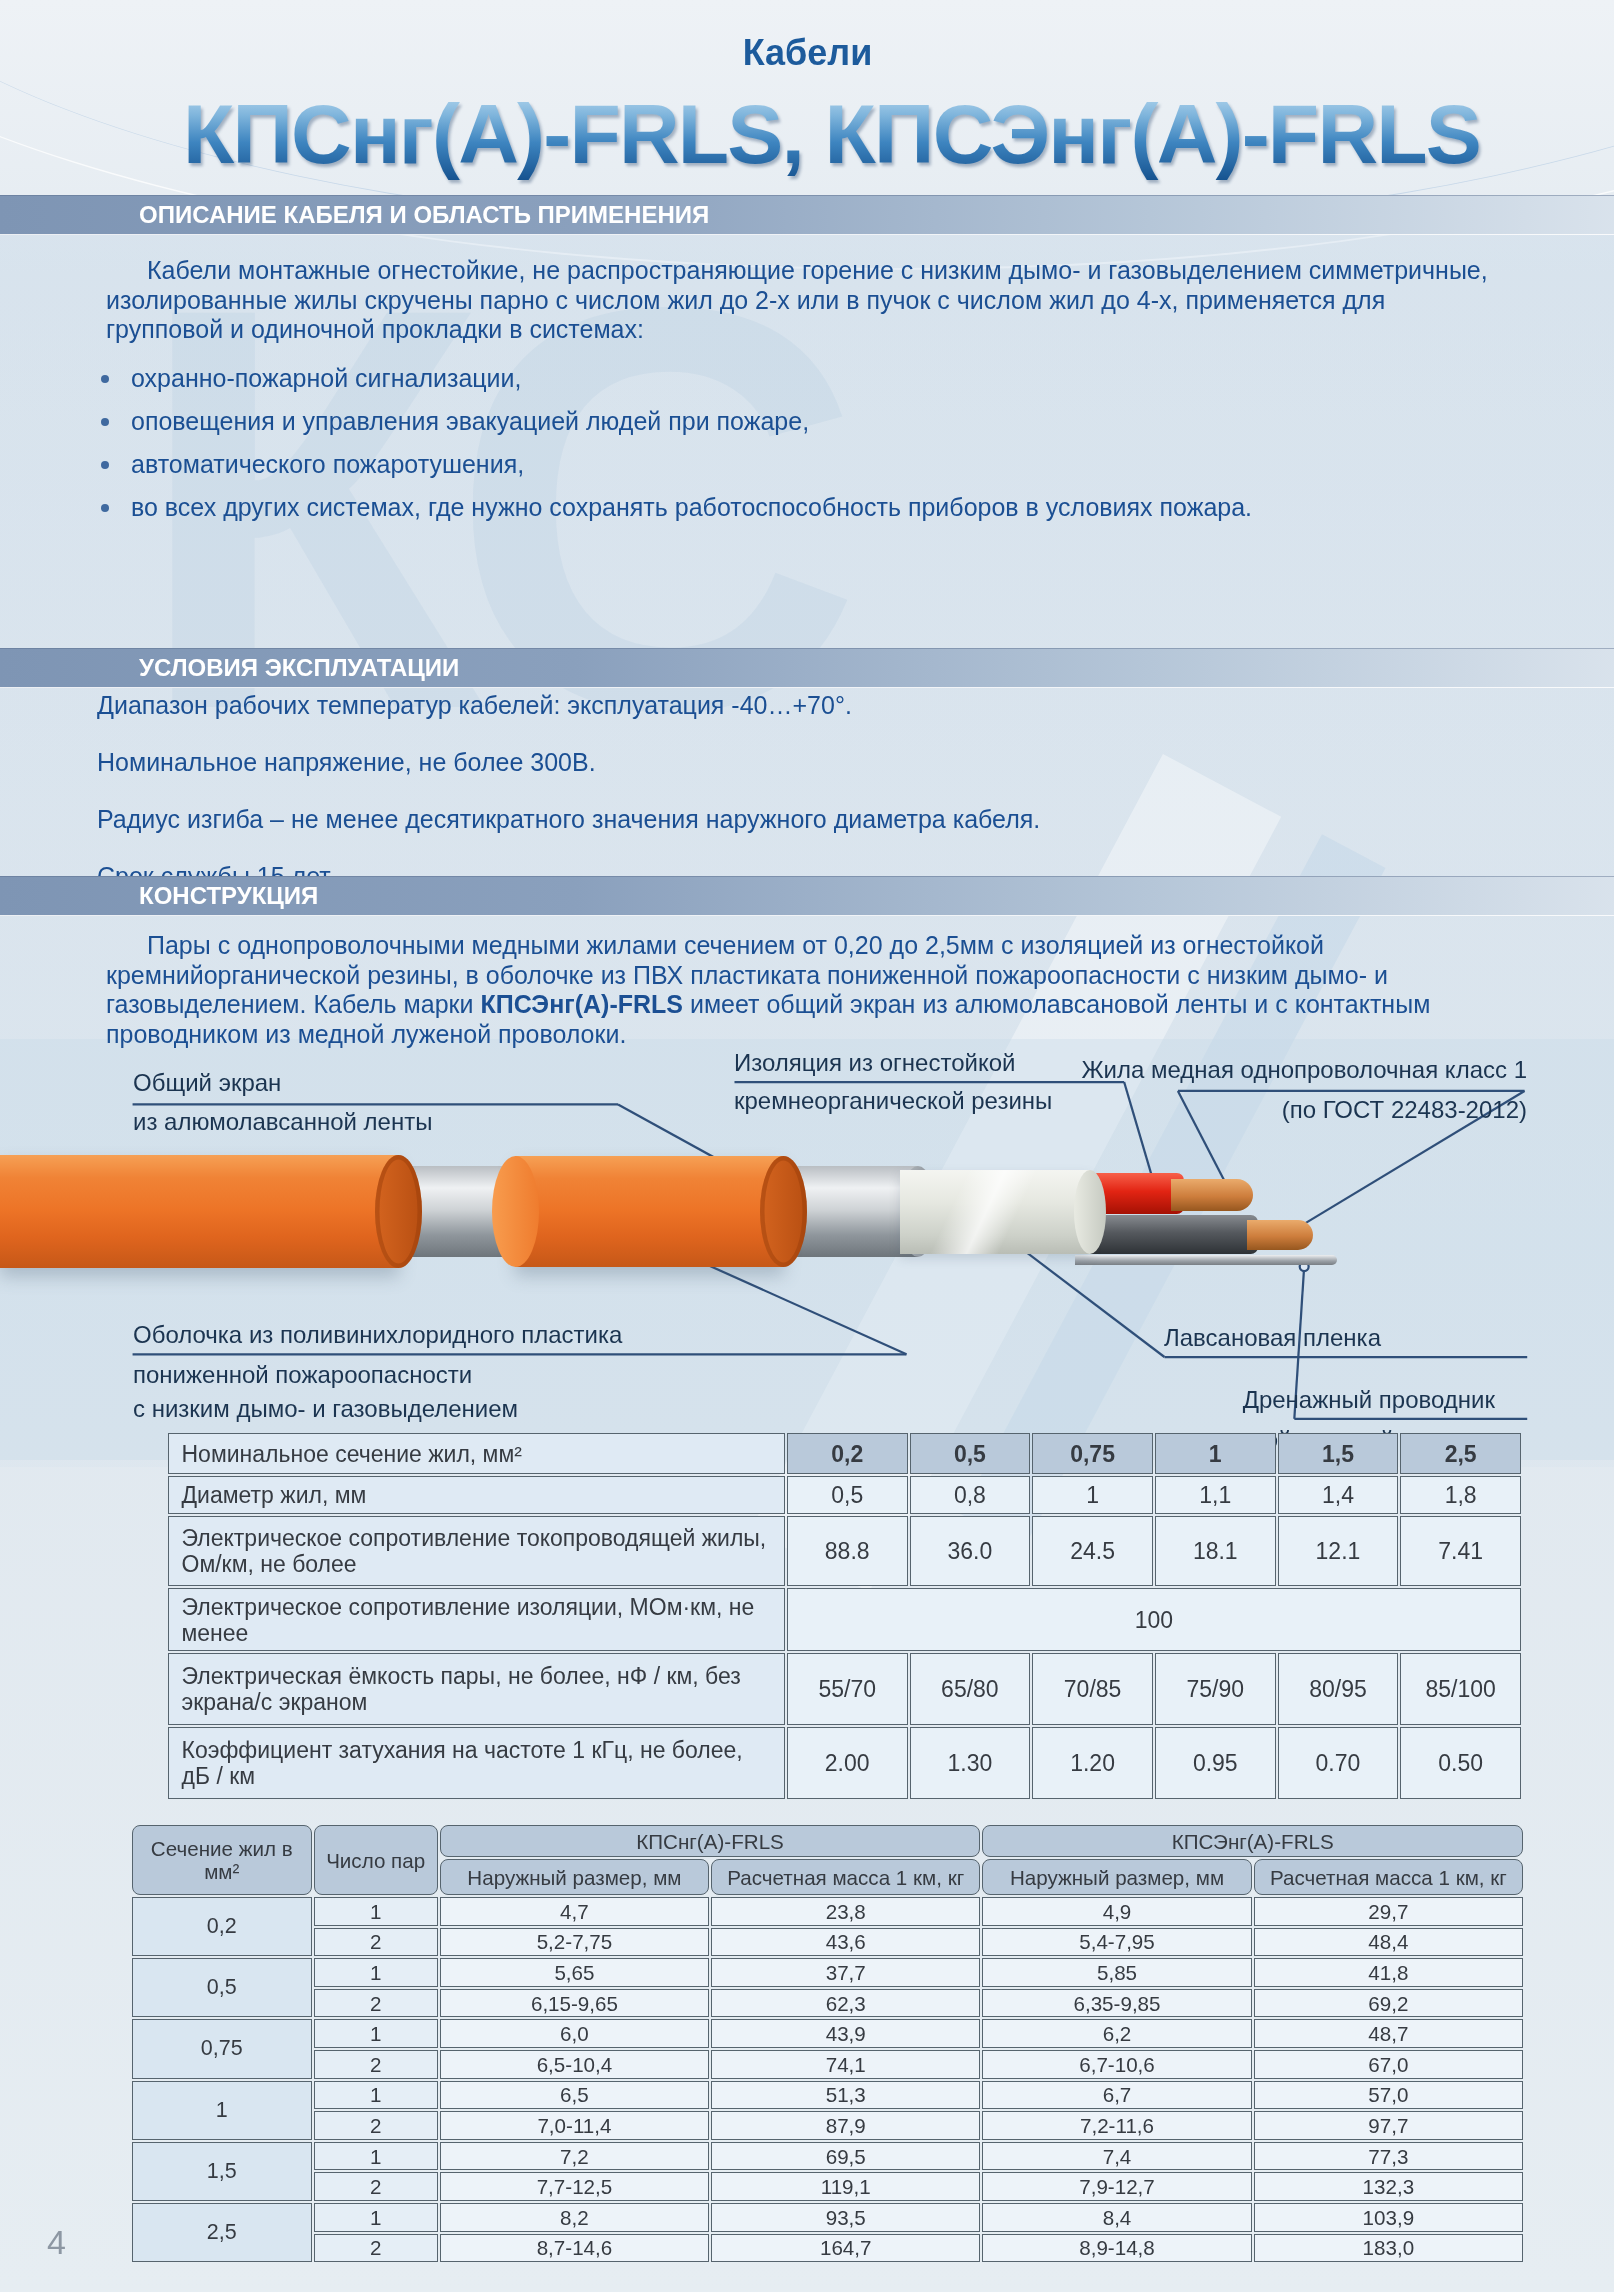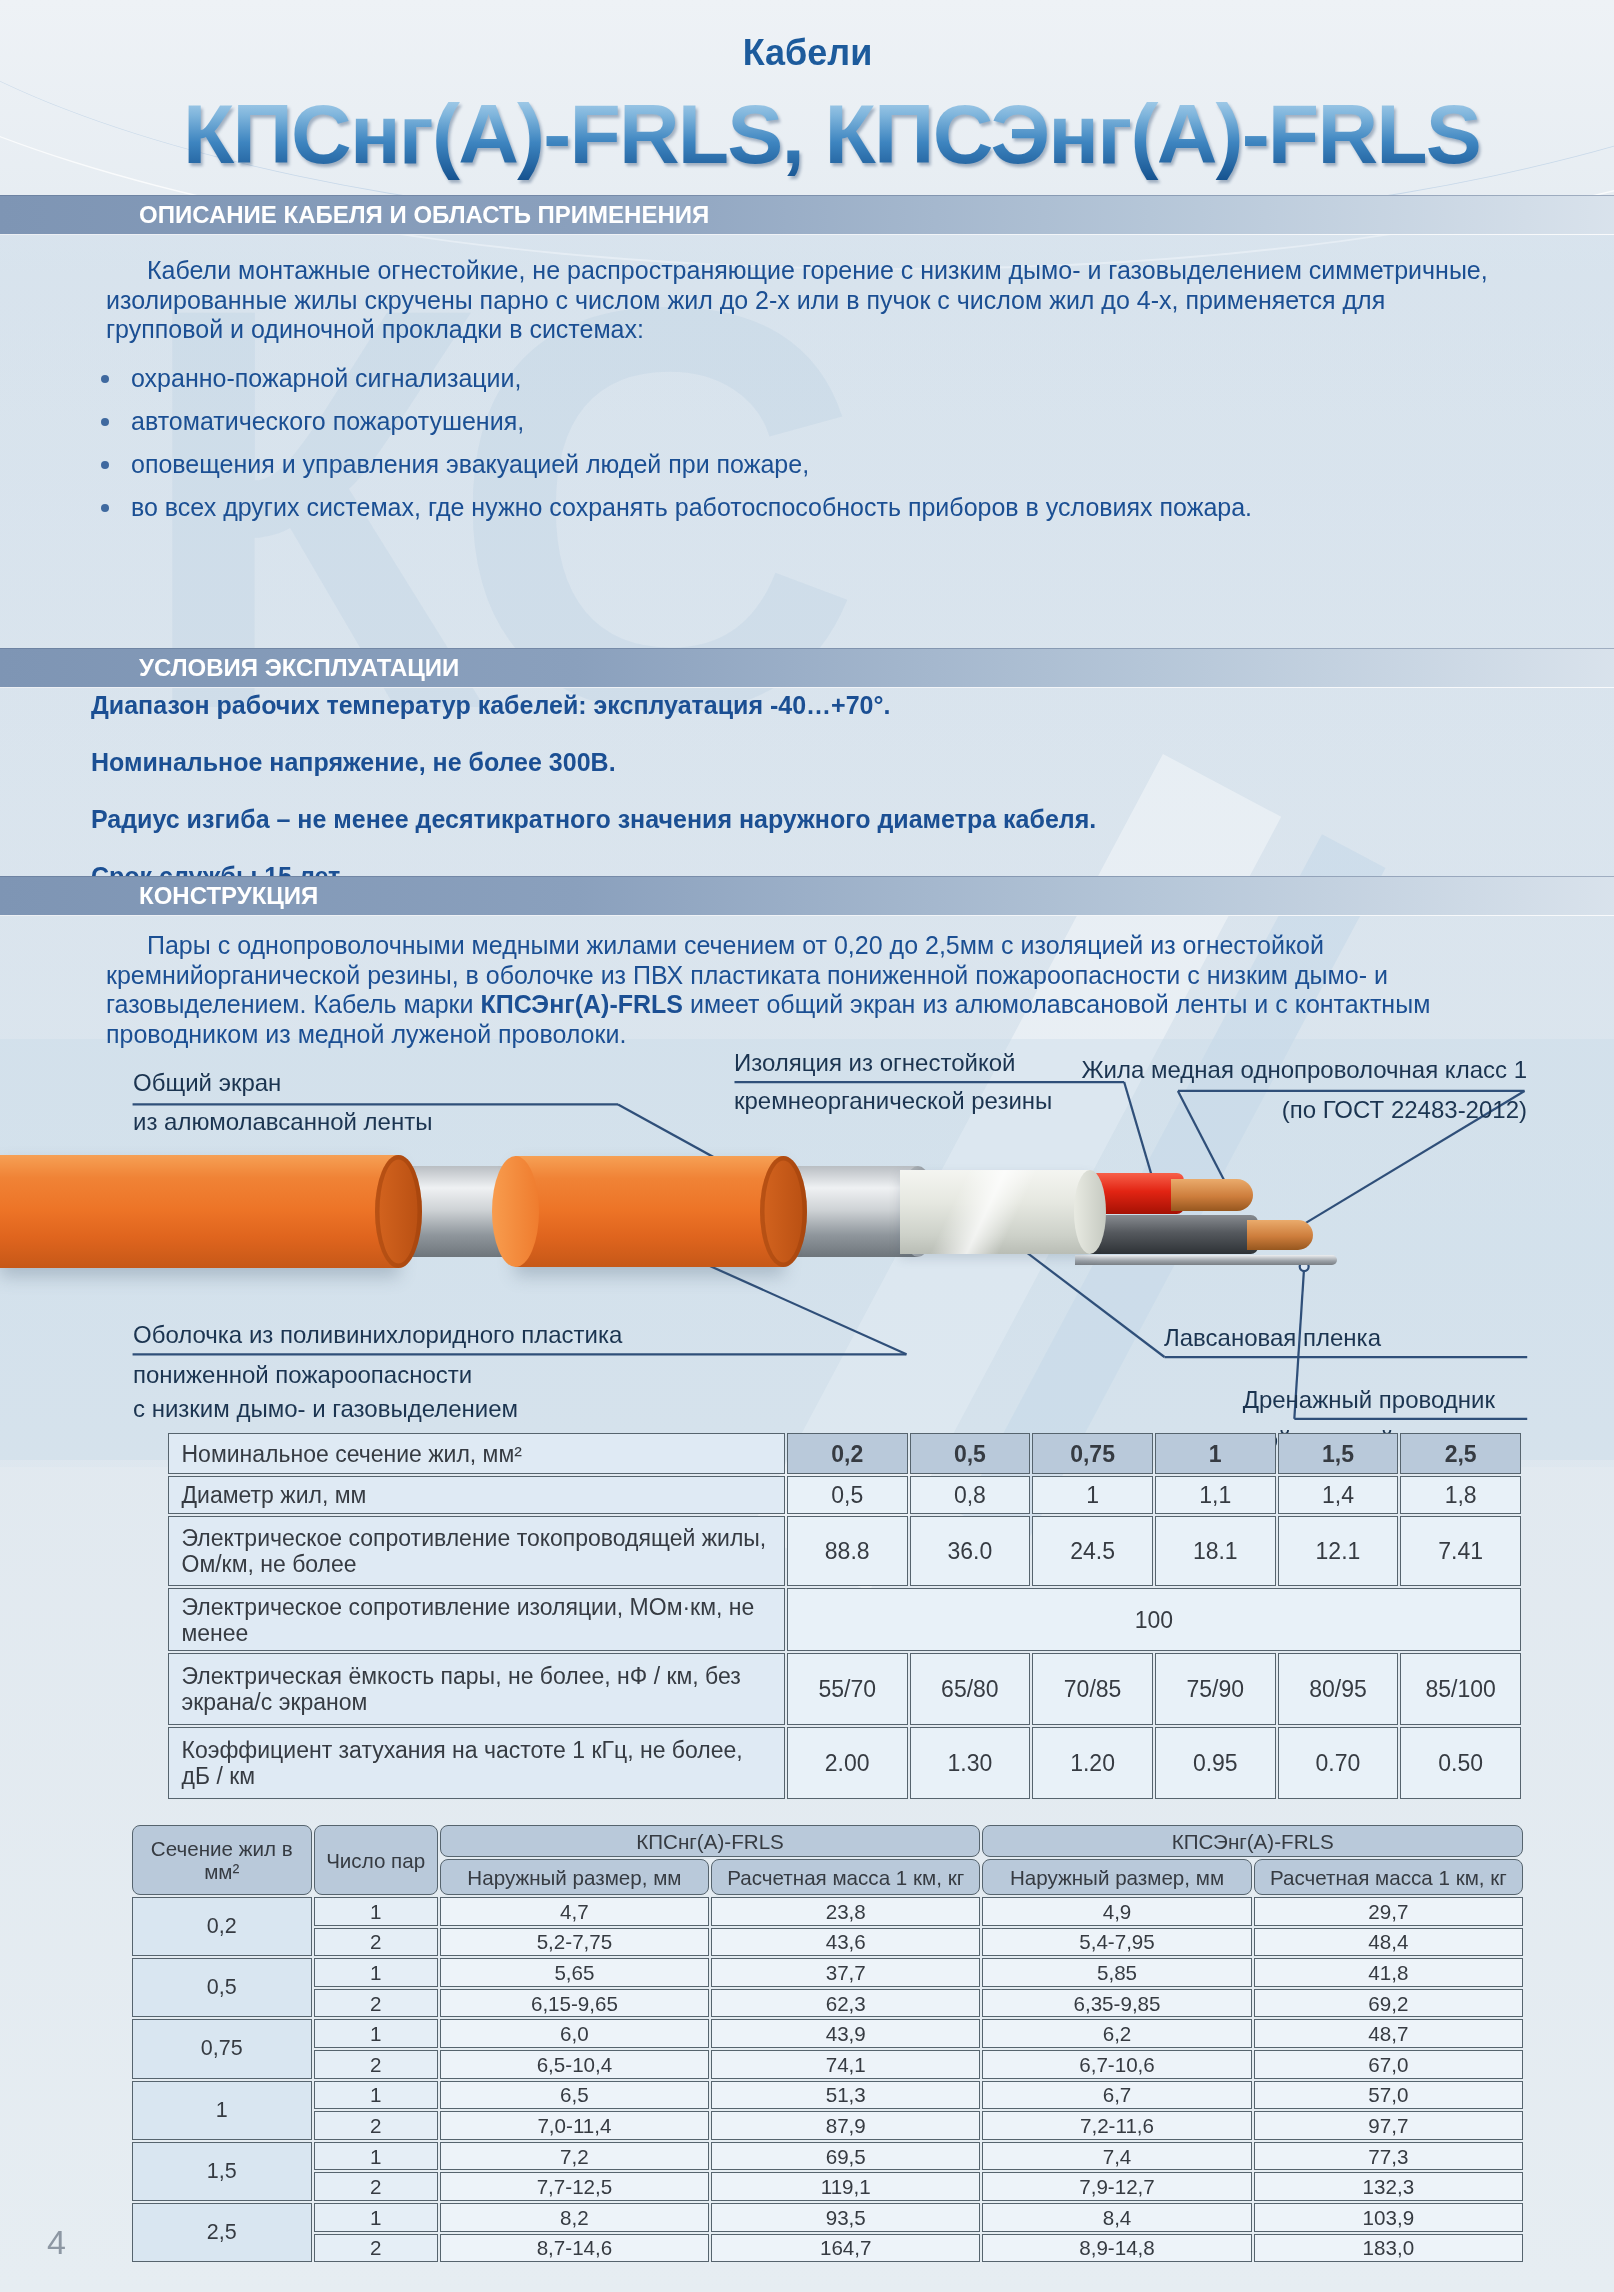--- a/index.html
+++ b/index.html
@@ -125,30 +125,30 @@
   <h2 class="page-title">Кабели</h2>
   <h1 class="product-title">КПСнг(А)-FRLS, КПСЭнг(А)-FRLS</h1>
 
   <div class="section-bar" style="top:195px;">
     <span>ОПИСАНИЕ КАБЕЛЯ И ОБЛАСТЬ ПРИМЕНЕНИЯ</span>
   </div>
   <div class="bodytext" style="top:240px;left:90px;width:1433px;">
     <p class="indent">Кабели монтажные огнестойкие, не распространяющие горение с низким дымо- и газовыделением симметричные, изолированные жилы скручены парно с числом жил до 2-х или в пучок с числом жил до 4-х, применяется  для групповой и одиночной прокладки в системах:</p>
     <ul class="bullets">
       <li>охранно-пожарной сигнализации,</li>
+      <li>оповещения и управления эвакуацией людей при пожаре,</li>
       <li>автоматического пожаротушения,</li>
-      <li>оповещения и управления эвакуацией людей при пожаре,</li>
       <li>во всех других системах, где нужно сохранять работоспособность приборов в условиях пожара.</li>
     </ul>
   </div>
 
   <div class="section-bar" style="top:648px;">
     <span>УСЛОВИЯ ЭКСПЛУАТАЦИИ</span>
   </div>
-  <div class="bodytext" style="top:691px;left:91px;width:1397px;font-weight:bold;">
+  <div class="bodytext" style="top:691px;left:97px;width:1397px;">
     <p class="oper-line">Диапазон рабочих температур кабелей: эксплуатация -40…+70°.</p>
     <p class="oper-line">Номинальное напряжение, не более  300В.</p>
     <p class="oper-line">Радиус изгиба – не менее десятикратного значения наружного диаметра кабеля.</p>
     <p class="oper-line">Срок службы 15 лет.</p>
   </div>
 
   <div class="section-bar" style="top:876px;">
     <span>КОНСТРУКЦИЯ</span>
   </div>
   <div class="bodytext" style="top:915px;left:90px;width:1442px;">

